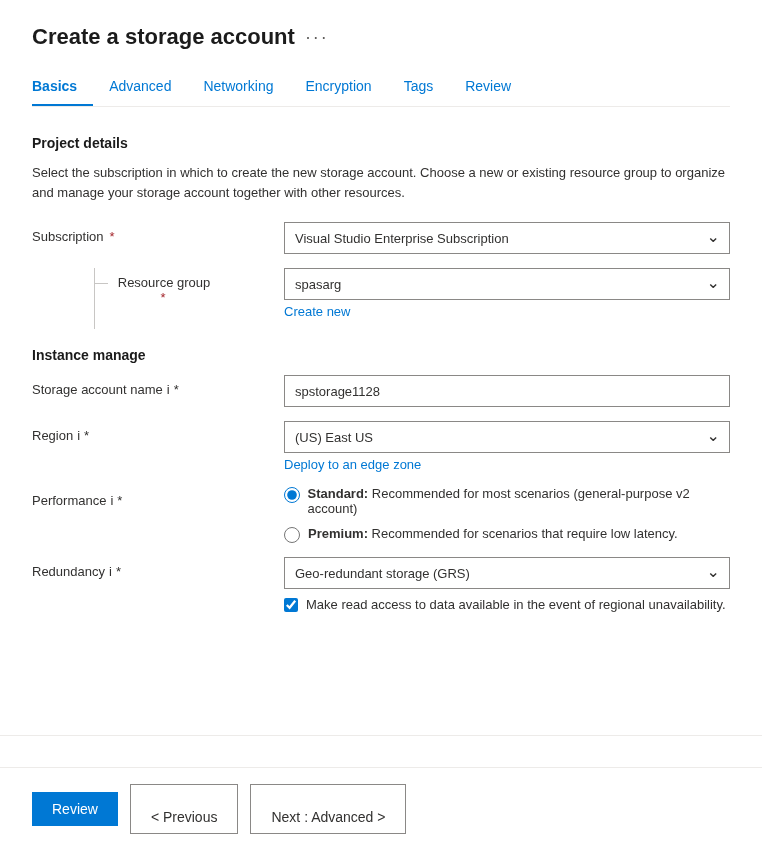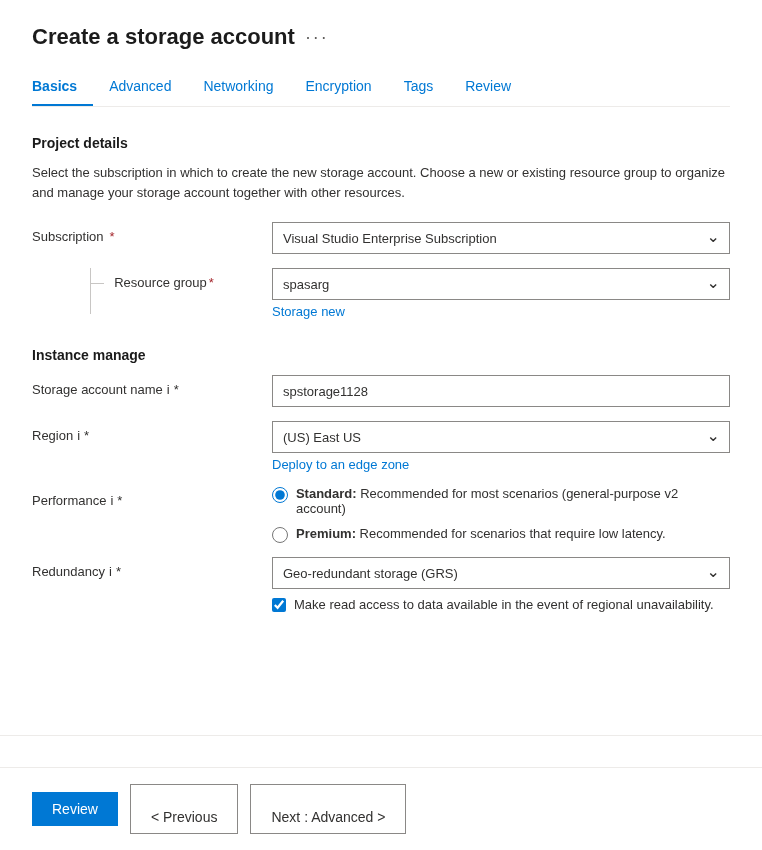--- a/index.html
+++ b/index.html
@@ -95,20 +95,21 @@
       display: flex;
       align-items: center;
       gap: 4px;
     }
     .form-label .required {
       color: #a4262c;
       margin-left: 2px;
     }
     .form-control-wrap {
       flex: 1;
+      margin-left: 12px;
     }
     .select-control {
       width: 100%;
       height: 32px;
       border: 1px solid #8a8886;
       background: #fff;
       padding: 0 30px 0 10px;
       font-size: 13px;
       color: #323130;
       appearance: none;
@@ -276,34 +277,34 @@
           <div class="select-wrapper">
             <select class="select-control">
               <option>Visual Studio Enterprise Subscription</option>
             </select>
           </div>
         </div>
       </div>
 
       <div class="form-row" style="align-items:flex-start;">
         <div class="form-label" style="flex-direction:column; padding-top:0; justify-content:flex-start;">
-          <div style="display:flex; align-items:center; padding-top:7px; padding-left:20px; position:relative;">
+          <div style="display:flex; align-items:center; padding-top:7px; padding-left:20px; position:relative;flex-direction:column;">
             <span style="position:absolute; left:0; top:0; width:1px; height:calc(100% + 24px); background:#c8c6c4;"></span>
             <span style="position:absolute; left:0; top:15px; width:14px; height:1px; background:#c8c6c4;"></span>
             <span style="padding-left:4px;">Resource group</span>
             <span class="required">*</span>
           </div>
         </div>
         <div class="form-control-wrap">
           <div class="select-wrapper">
             <select class="select-control">
               <option>spasarg</option>
             </select>
           </div>
-          <a class="create-new-link">Storage new</a>
+          <a class="create-new-link">Create new</a>
         </div>
       </div>
     </div>
 
     <div class="instance-section">
       <div class="section-title">Instance manage</div>
 
       <div class="sub-row">
         <div class="label-col">
           <span>Storage account name</span>

